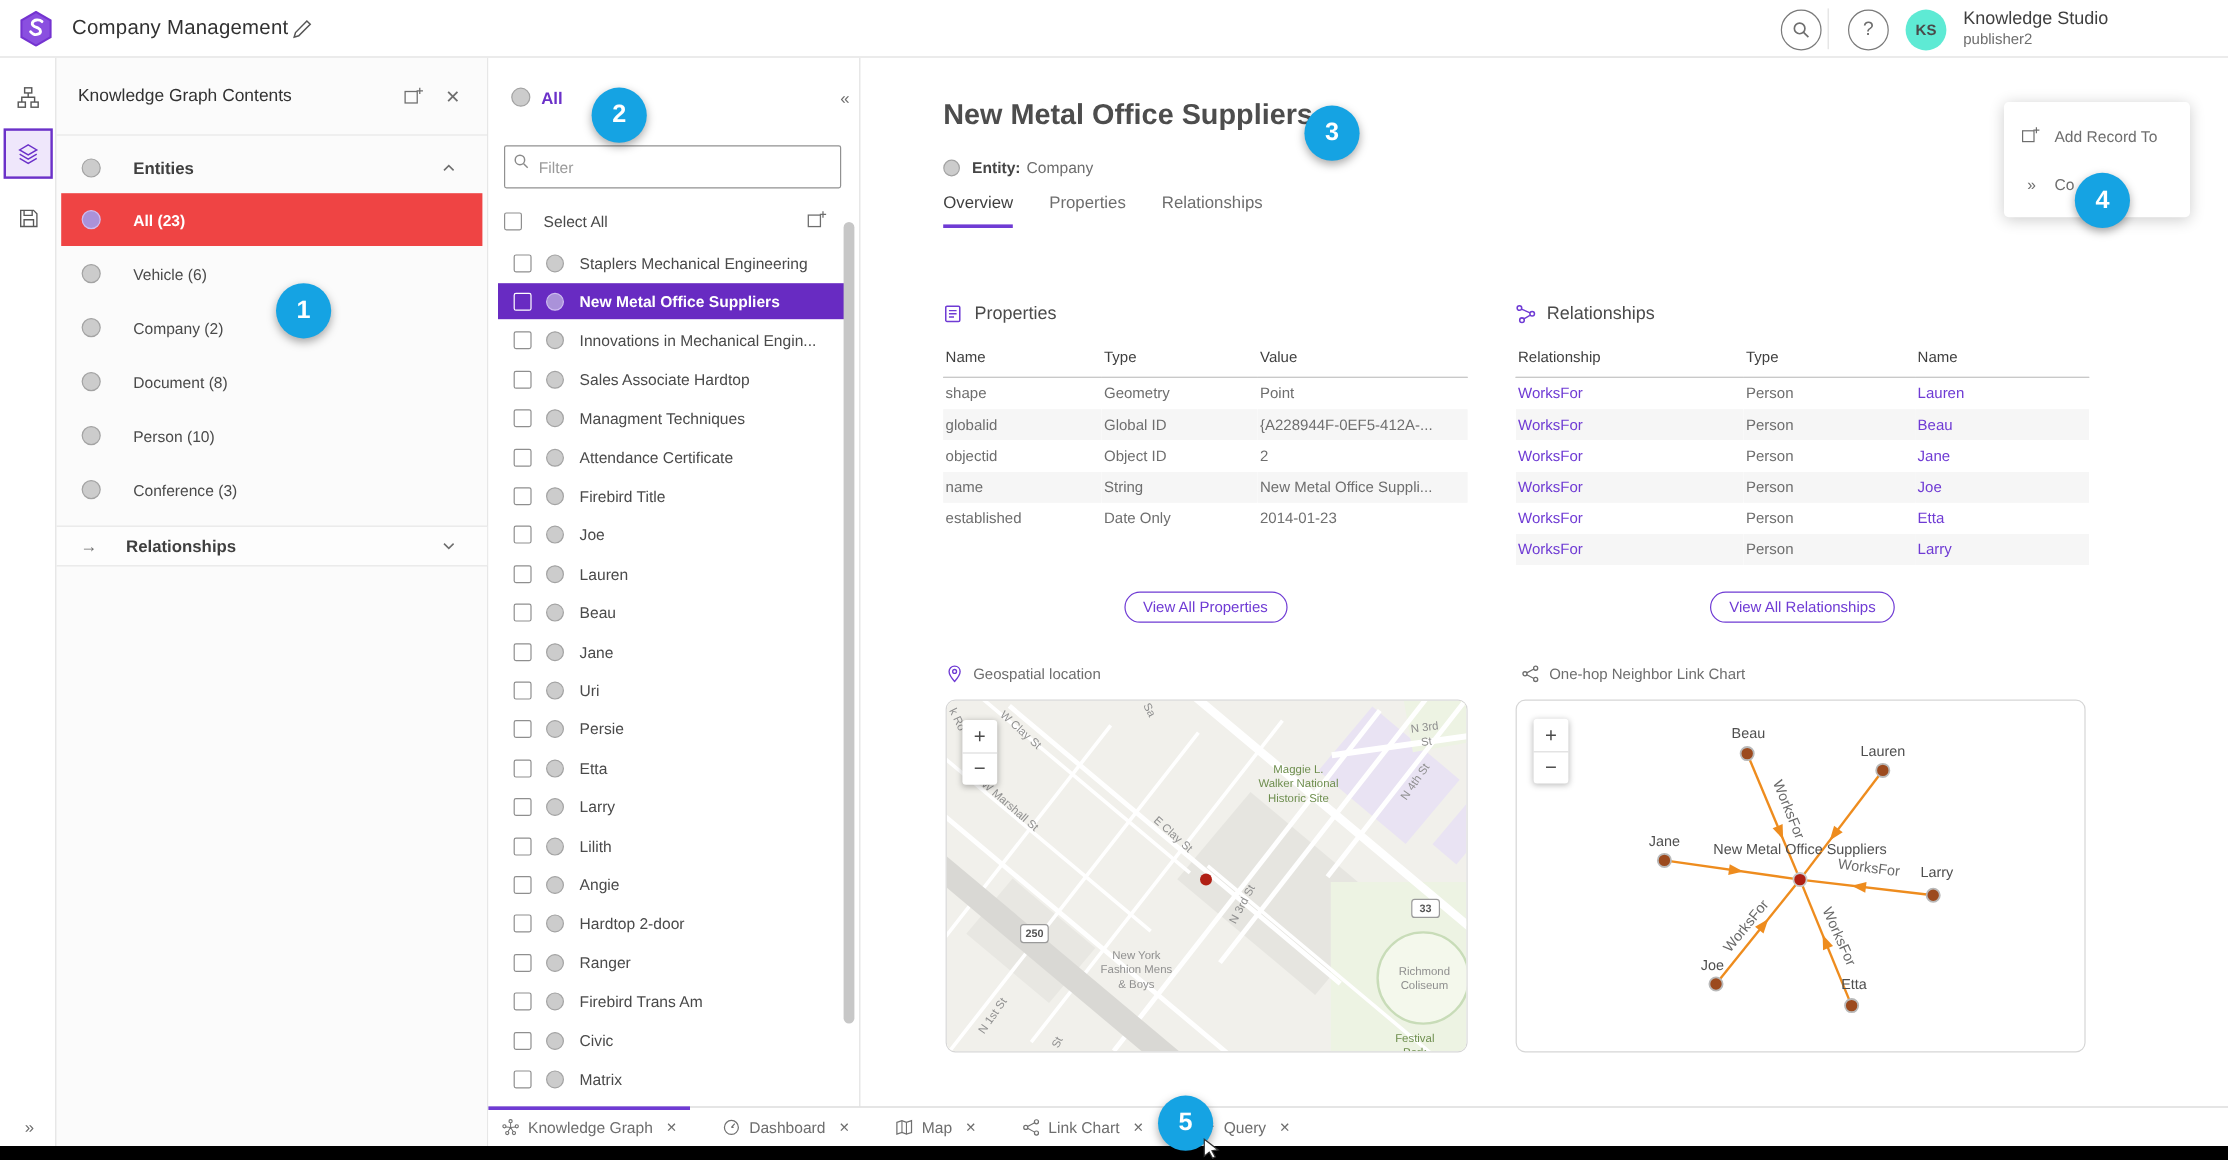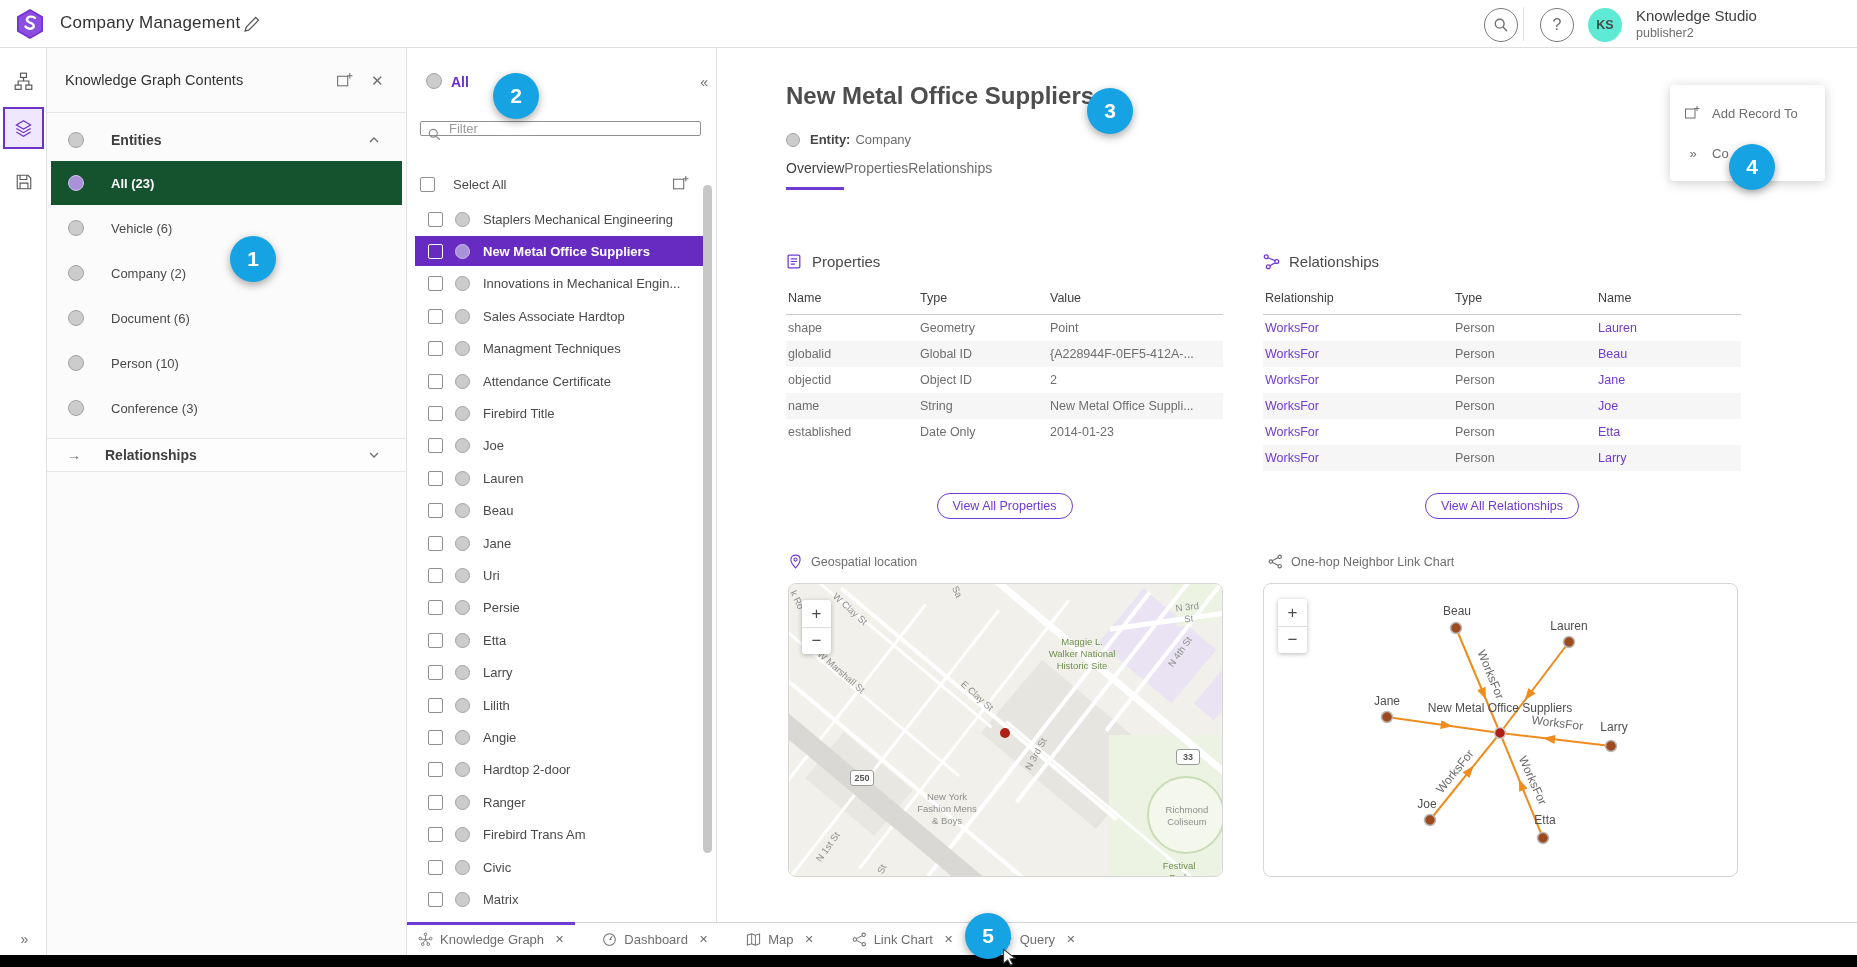--- a/index.html
+++ b/index.html
@@ -26,32 +26,32 @@
 .contents{position:absolute;left:47px;top:48px;width:360px;bottom:12px;background:#fbfbfb;border-right:1px solid #e2e2e2;z-index:3}
 .panel-head{position:absolute;left:0;top:0;right:0;height:65px;border-bottom:1px solid #e6e6e6}
 .panel-head .pt{position:absolute;left:18px;top:24px;font-size:14.5px;color:#323232;font-weight:500}
 .ph-ic{position:absolute;top:24px;width:17px;height:17px;color:#6e6e6e;cursor:pointer}
 .ent-head{position:absolute;left:0;right:0;top:70px;height:43px;display:flex;align-items:center;cursor:pointer}
 .ent-head .lbl,.rel-head .lbl{font-weight:600;font-size:14px;color:#3f3f3f}
 .circ{width:16px;height:16px;border-radius:50%;background:#cccccc;border:1px solid #a3a3a3;flex:none}
 .ent-row{position:absolute;left:4px;right:4px;height:44px;display:flex;align-items:center;cursor:pointer;font-size:13px;color:#4a4a4a}
 .ent-row .circ{margin-left:17px;margin-right:27px}
 .ent-head .circ{margin-left:21px;margin-right:27px}
-.ent-row.sel{background:#14532d;color:#fff;font-weight:bold}
+.ent-row.sel{background:#ef4444;color:#fff;font-weight:bold}
 .ent-row.sel .circ{background:#aa92d9;border-color:#cebdf0}
 .chev{position:absolute;right:26px;width:12px;height:12px;color:#6e6e6e}
 .rel-head{position:absolute;left:0;right:0;top:390px;height:34px;background:#fdfdfd;border-top:1px solid #e6e6e6;border-bottom:1px solid #e6e6e6;display:flex;align-items:center;cursor:pointer}
 .rel-head .arr{margin-left:20px;margin-right:24px;color:#6e6e6e;font-size:14px}
 
 .listpanel{position:absolute;left:407px;top:48px;width:310px;bottom:12px;background:#fff;border-right:1px solid #e2e2e2;z-index:3}
 .lp-head{position:absolute;left:0;top:0;right:0;height:62px}
 .lp-head .circ{position:absolute;left:19px;top:25px}
 .lp-head .all{position:absolute;left:44px;top:26px;color:#6b31c9;font-weight:bold;font-size:14px}
 .collapse{position:absolute;right:10px;top:26px;color:#6e6e6e;font-size:14px;cursor:pointer;letter-spacing:-2px}
-.filter{position:absolute;left:13px;top:73px;width:281px;height:15px;border:1px solid #919191;border-radius:2px;background:#fff;font-size:13px;color:#4a4a4a;padding:0 6px 0 28px;font-family:"Liberation Sans",sans-serif}
+.filter{position:absolute;left:13px;top:73px;width:281px;height:36px;border:1px solid #919191;border-radius:2px;background:#fff;font-size:13px;color:#4a4a4a;padding:0 6px 0 28px;font-family:"Liberation Sans",sans-serif}
 .filter::placeholder{color:#9a9a9a}
 .f-ico{position:absolute;left:20px;top:79px;color:#8a8a8a}
 .sel-all{position:absolute;left:13px;top:124px;right:13px;height:24px;display:flex;align-items:center;font-size:13px}
 .cb{width:15px;height:15px;border:1px solid #8f8f8f;border-radius:2px;background:#fff;flex:none;cursor:pointer}
 .sel-all .cb{margin-right:18px}
 .sa-add{position:absolute;right:14px;top:3px;width:17px;height:17px;color:#6e6e6e;cursor:pointer}
 .rows{position:absolute;left:0;top:156px;right:0;bottom:0;overflow:hidden}
 .lrow{position:absolute;left:8px;width:290px;height:30px;display:flex;align-items:center;font-size:13px;color:#4a4a4a;cursor:pointer}
 .lrow .cb{margin-left:13px}
 .lrow .circ{width:15px;height:15px;margin-left:12px;margin-right:13px}
@@ -59,21 +59,21 @@
 .lrow.sel .cb{border-color:#fff;background:transparent}
 .lrow.sel .circ{background:#aa92d9;border-color:#cebdf0}
 .scrollbar{position:absolute;right:4px;top:137px;width:9px;height:668px;border-radius:5px;background:#c7c7c7;cursor:pointer}
 
 .main{position:absolute;left:718px;top:48px;right:0;bottom:45px;background:#fff;overflow:hidden}
 .h1{position:absolute;left:68px;top:34px;font-size:24px;font-weight:600;color:#4d4d4d}
 .ent-line{position:absolute;left:68px;top:84px;display:flex;align-items:center;font-size:13px}
 .ent-line .circ{width:14px;height:14px;margin-right:10px}
 .ent-line b{color:#454545;margin-right:5px}
 .ent-line .v{color:#6e6e6e}
-.tabs{position:absolute;left:68px;top:112px;display:flex;}
+.tabs{position:absolute;left:68px;top:112px;display:flex;gap:30px}
 .tab{font-size:14px;color:#6e6e6e;padding-bottom:11px;cursor:pointer;border-bottom:3px solid transparent}
 .tab.act{color:#3f3f3f;border-bottom-color:#6f3bd4}
 .sec-head{position:absolute;display:flex;align-items:center;gap:9px;font-size:15px;color:#4a4a4a}
 .sec-head .ic{color:#6f3bd4;display:flex}
 .sub-head{position:absolute;display:flex;align-items:center;gap:8px;font-size:12.5px;color:#6e6e6e}
 table.dt{position:absolute;border-collapse:collapse;font-size:12.5px;table-layout:fixed}
 table.dt th{text-align:left;font-weight:normal;color:#3f3f3f;padding:6px 8px 9px 2px;border-bottom:1px solid #c9c9c9}
 table.dt td{color:#6e6e6e;padding:5px 8px 5px 2px;height:26px;overflow:hidden;white-space:nowrap;text-overflow:ellipsis}
 table.dt tbody tr:nth-child(even){background:#f6f6f6}
 table.dt td.link{color:#6f3bd4;cursor:pointer}
@@ -188,21 +188,21 @@
         <div class="ent-row" style="top: 158px;">
           <span class="circ"></span>
           <span>Vehicle (6)</span>
         </div>
         <div class="ent-row" style="top: 203px;">
           <span class="circ"></span>
           <span>Company (2)</span>
         </div>
         <div class="ent-row" style="top: 248px;">
           <span class="circ"></span>
-          <span>Document (6)</span>
+          <span>Document (8)</span>
         </div>
         <div class="ent-row" style="top: 293px;">
           <span class="circ"></span>
           <span>Person (10)</span>
         </div>
         <div class="ent-row" style="top: 338px;">
           <span class="circ"></span>
           <span>Conference (3)</span>
         </div>
       </div>

